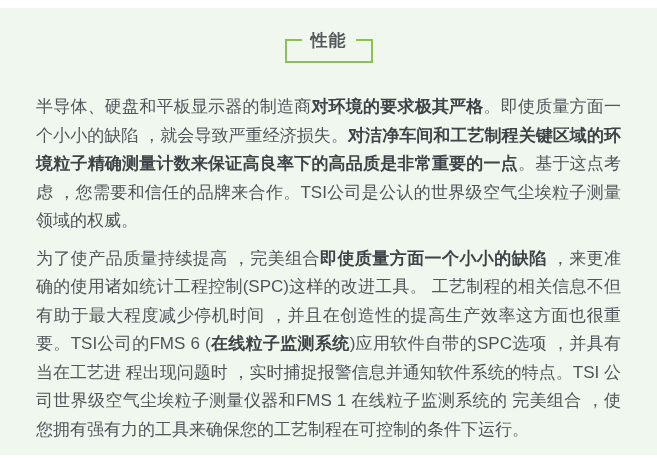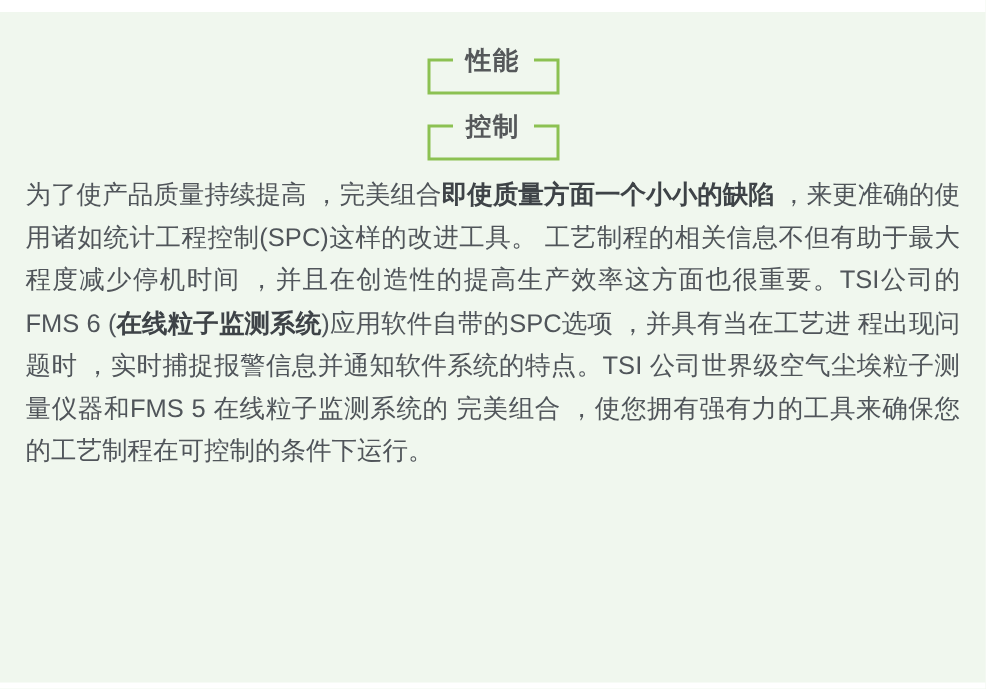--- a/index.html
+++ b/index.html
@@ -20,21 +20,21 @@
     position: relative;
     overflow: hidden;
   }
   .page {
     position: absolute;
     top: 8px;
     left: 0;
     right: 0;
     bottom: 4px;
     background: var(--bg-tint);
-    padding: 0 17px;
+    padding: 0 36px;
   }
   .title-box {
     position: relative;
     width: 88px;
     height: 24px;
     margin: 0 auto;
     border: 2px solid var(--accent);
   }
   .title-box .legend {
     position: absolute;
@@ -67,22 +67,20 @@
 </style>
 </head>
 <body>
 
 <div class="page">
 
   <section class="section-performance">
     <div class="title-box">
       <span class="legend">性能</span>
     </div>
+    <p class="body-text"><span>半导体、硬盘和平板显示器的制造商</span><strong>对环境的要求极其严格</strong><span>。即使质量方面一个小小的缺陷 ，就会导致严重经济损失。</span><strong>对洁净车间和工艺制程关键区域的环境粒子精确测量计数来保证高良率下的高品质是非常重要的一点</strong><span>。基于这点考虑 ，您需要和信任的品牌来合作。TSI公司是公认的世界级空气尘埃粒子测量领域的权威。</span></p>
   </section>
 
   <section class="section-control">
-    <div class="title-box">
-      <span class="legend">控制</span>
-    </div>
-    <p class="body-text"><span>为了使产品质量持续提高 ，完美组合</span><strong>即使质量方面一个小小的缺陷</strong><span> ，来更准确的使用诸如统计工程控制(SPC)这样的改进工具。 工艺制程的相关信息不但有助于最大程度减少停机时间 ，并且在创造性的提高生产效率这方面也很重要。TSI公司的FMS 6 (</span><strong>在线粒子监测系统</strong><span>)应用软件自带的SPC选项 ，并具有当在工艺进 程出现问题时 ，实时捕捉报警信息并通知软件系统的特点。TSI 公司世界级空气尘埃粒子测量仪器和FMS 5 在线粒子监测系统的 完美组合 ，使您拥有强有力的工具来确保您的工艺制程在可控制的条件下运行。</span></p>
+    <p class="body-text"><span>为了使产品质量持续提高 ，完美组合</span><strong>即使质量方面一个小小的缺陷</strong><span> ，来更准确的使用诸如统计工程控制(SPC)这样的改进工具。 工艺制程的相关信息不但有助于最大程度减少停机时间 ，并且在创造性的提高生产效率这方面也很重要。TSI公司的FMS 6 (</span><strong>在线粒子监测系统</strong><span>)应用软件自带的SPC选项 ，并具有当在工艺进 程出现问题时 ，实时捕捉报警信息并通知软件系统的特点。TSI 公司世界级空气尘埃粒子测量仪器和FMS 1 在线粒子监测系统的 完美组合 ，使您拥有强有力的工具来确保您的工艺制程在可控制的条件下运行。</span></p>
   </section>
 
 </div>
 
 </body></html>

